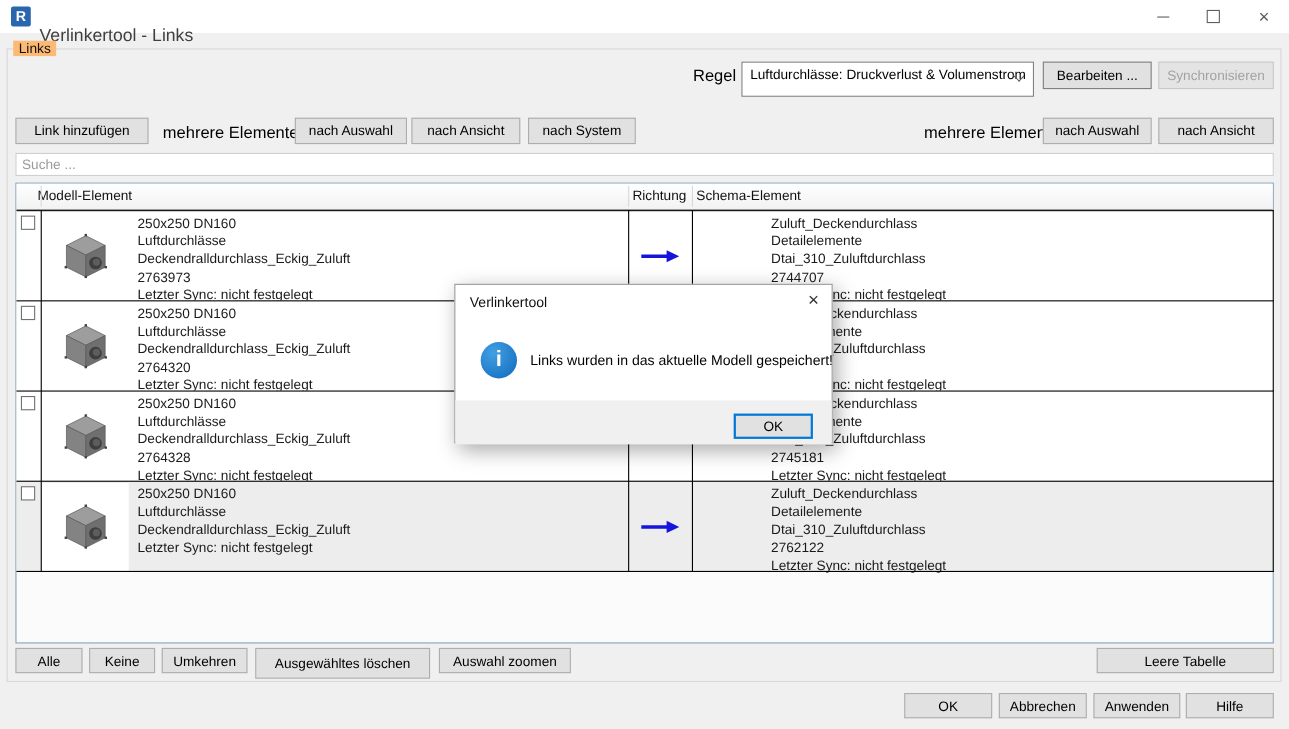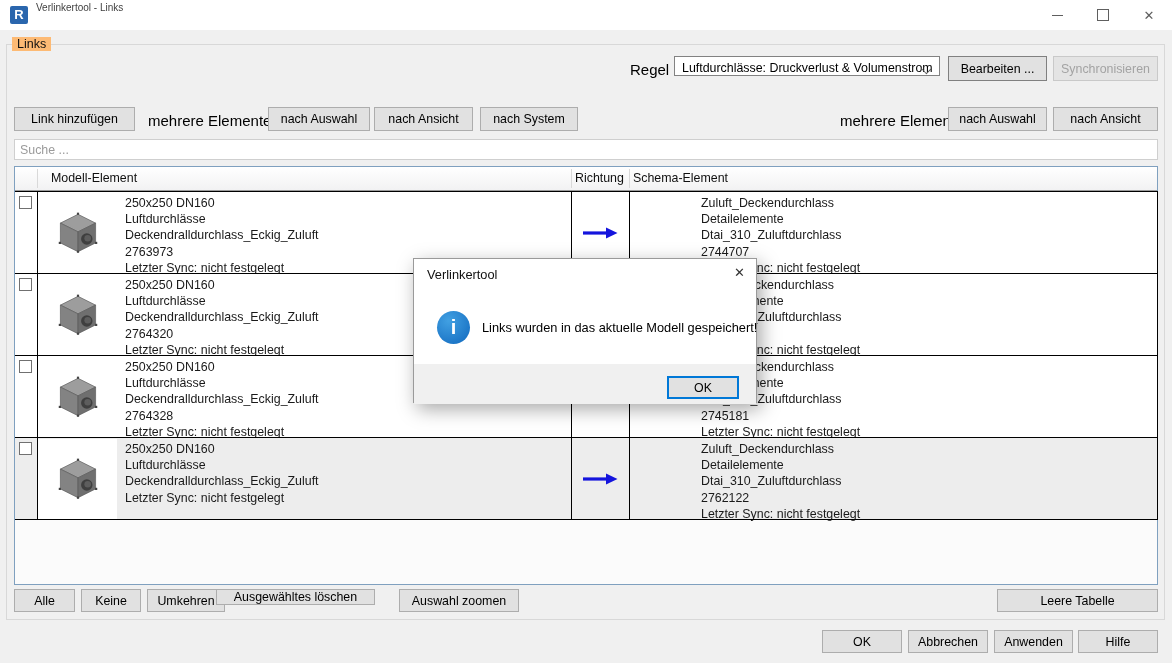--- a/index.html
+++ b/index.html
@@ -5,36 +5,36 @@
   * { margin:0; padding:0; }
   body { background:#d8d8d8; }
   #window {
     position:relative; width:1172px; height:663px; background:#f0f0f0;
     font-family:"Liberation Sans", sans-serif; overflow:hidden; outline:1px solid #9a9a9a;
   }
   
   .titlebar { position:absolute; left:0; top:0; width:100%; height:30px; background:#ffffff; }
   .app-icon { position:absolute; left:10px; top:6px; width:18px; height:18px; background:#2a66ad;
     color:#fff; font-weight:bold; font-size:13px; text-align:center; line-height:18px; border-radius:2px; }
-  .title-text { position:absolute; left:36px; top:2px; font-size:10px; color:#3f3f3f; }
+  .title-text { position:absolute; left:36px; top:24px; font-size:16px; color:#3f3f3f; }
   .win-ctrl { position:absolute; top:0; width:46px; height:30px; display:flex; align-items:center; justify-content:center; }
   .wc-min { right:92px; } .wc-max { right:46px; } .wc-close { right:0; }
   .glyph-min { width:11px; height:1px; background:#5f5f5f; }
   .glyph-max { width:10px; height:10px; border:1px solid #5f5f5f; }
   .glyph-close { color:#5f5f5f; font-size:13px; line-height:1; }
   
   .groupbox { position:absolute; left:6px; top:44px; width:1159px; height:576px; border:1px solid #d8d8d8; box-sizing:border-box; }
   .gb-label { position:absolute; left:12px; top:37px; background:#fdba74; padding:0 5px; font-size:12.5px; color:#101010; z-index:2; }
   
   .btn { position:absolute; box-sizing:border-box; background:#e1e1e1; border:1px solid #adadad;
     font-family:inherit; font-size:12.4px; color:#000; padding:0; text-align:center; cursor:default; }
   .btn.emph { border-color:#808080; }
   .btn.disabled { color:#a3a3a3; border-color:#c9c9c9; background:#e4e4e4; }
   .lbl { position:absolute; font-size:15px; color:#000000; white-space:nowrap; }
-  .combo { position:absolute; left:674px; top:56px; width:266px; height:20px; background:#fff;
+  .combo { position:absolute; left:674px; top:56px; width:266px; height:32px; background:#fff;
     border:1px solid #828282; box-sizing:border-box; font-size:12.4px; line-height:23px; padding-left:7px; }
   .combo .chev { position:absolute; right:9px; top:8px; width:7px; height:7px;
     border-right:1.5px solid #585858; border-bottom:1.5px solid #585858; transform:rotate(45deg) scaleY(0.85); }
   .search { position:absolute; left:14px; top:139px; width:1144px; height:21px; box-sizing:border-box;
     background:#fff; border:1px solid #cfcfcf; font-family:inherit; font-size:12.4px; padding:0 5px; color:#222; }
   .search::placeholder { color:#9b9b9b; opacity:1; }
   
   .grid { position:absolute; left:14px; top:166px; width:1144px; height:419px; box-sizing:border-box;
     background:#fbfbfb; border:1px solid #7fa0bf; }
   .thead { position:absolute; left:0; top:0; width:1142px; height:24px;
@@ -101,21 +101,21 @@
   <button class="btn" style="left:374px; top:107px; width:99px; height:24px;">nach Ansicht</button>
   <button class="btn" style="left:480px; top:107px; width:98px; height:24px;">nach System</button>
   <span class="lbl" style="left:840px; top:112px;">mehrere Elemente:</span>
   <button class="btn" style="left:948px; top:107px; width:99px; height:24px;">nach Auswahl</button>
   <button class="btn" style="left:1053px; top:107px; width:105px; height:24px;">nach Ansicht</button>
 
   <input class="search" type="text" placeholder="Suche ..." style="">
 
   <div class="grid">
     <div class="thead">
-      <span class="th" style="left:36px;">Modell-Element</span>
+      <span class="th" style="left:19px;">Modell-Element</span>
       <span class="th" style="left:560px;">Richtung</span>
       <span class="th" style="left:618px;">Schema-Element</span>
       <div class="th-sep" style="left:22px;"></div>
       <div class="th-sep" style="left:556px;"></div>
       <div class="th-sep" style="left:614px;"></div>
     </div>
 
     <div class="trow" style="top:24px;">
       <div class="cb"></div>
       <div class="icon-box">
@@ -258,21 +258,21 @@
     <div class="row-bottom"></div>
     <div class="vline" style="left:22px;"></div>
     <div class="vline" style="left:556px;"></div>
     <div class="vline" style="left:614px;"></div>
     <div class="vline" style="left:1142px;"></div>
   </div>
 
   <button class="btn" style="left:14px;  top:589px; width:61px;  height:23px;">Alle</button>
   <button class="btn" style="left:81px;  top:589px; width:60px;  height:23px;">Keine</button>
   <button class="btn" style="left:147px; top:589px; width:78px;  height:23px;">Umkehren</button>
-  <button class="btn" style="left:216px; top:589px; width:159px; height:16px;">Ausgewähltes löschen</button>
+  <button class="btn" style="left:232px; top:589px; width:159px; height:28px;">Ausgewähltes löschen</button>
   <button class="btn" style="left:399px; top:589px; width:120px; height:23px;">Auswahl zoomen</button>
   <button class="btn" style="left:997px; top:589px; width:161px; height:23px;">Leere Tabelle</button>
 
   <button class="btn" style="left:822px;  top:630px; width:80px; height:23px;">OK</button>
   <button class="btn" style="left:908px;  top:630px; width:80px; height:23px;">Abbrechen</button>
   <button class="btn" style="left:994px;  top:630px; width:79px; height:23px;">Anwenden</button>
   <button class="btn" style="left:1078px; top:630px; width:80px; height:23px;">Hilfe</button>
 
   <div class="modal">
     <span class="modal-title">Verlinkertool</span>

